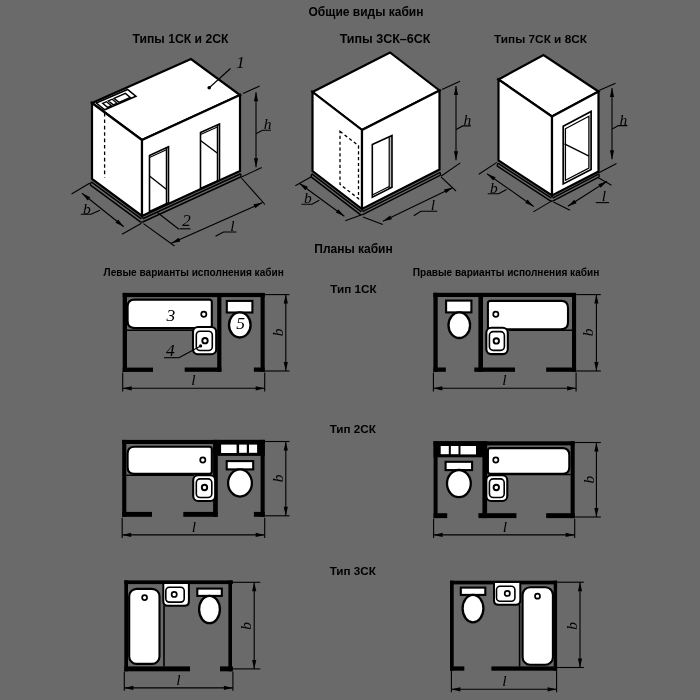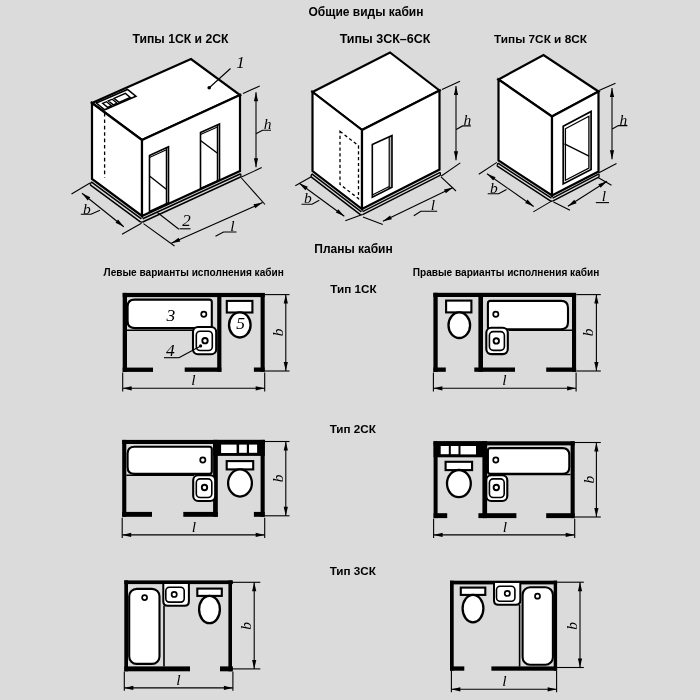--- a/index.html
+++ b/index.html
@@ -1,17 +1,17 @@
 <!DOCTYPE html>
 <html><head>
 <meta charset="utf-8">
 <title>Кабины санитарно-технические</title>
 <style>
 html,body{margin:0;padding:0;background:#fff;}
-#page{position:relative;width:700px;height:700px;background:#fde047;filter:grayscale(1);}
+#page{position:relative;width:700px;height:700px;background:#4d7c0f;filter:grayscale(1);}
 svg text{fill:#000;} svg{opacity:0.999;}
 </style>
 </head>
 <body>
 <div id="page">
 <svg width="700" height="700" viewBox="0 0 700 700" xmlns="http://www.w3.org/2000/svg">
 
 <text x="366.0" y="16.0" font-family="Liberation Sans, sans-serif" font-size="12.0" font-weight="bold" font-style="normal" text-anchor="middle">Общие виды кабин</text>
 
 <text x="180.5" y="43.0" font-family="Liberation Sans, sans-serif" font-size="12.2" font-weight="bold" font-style="normal" text-anchor="middle">Типы 1СК и 2СК</text>

